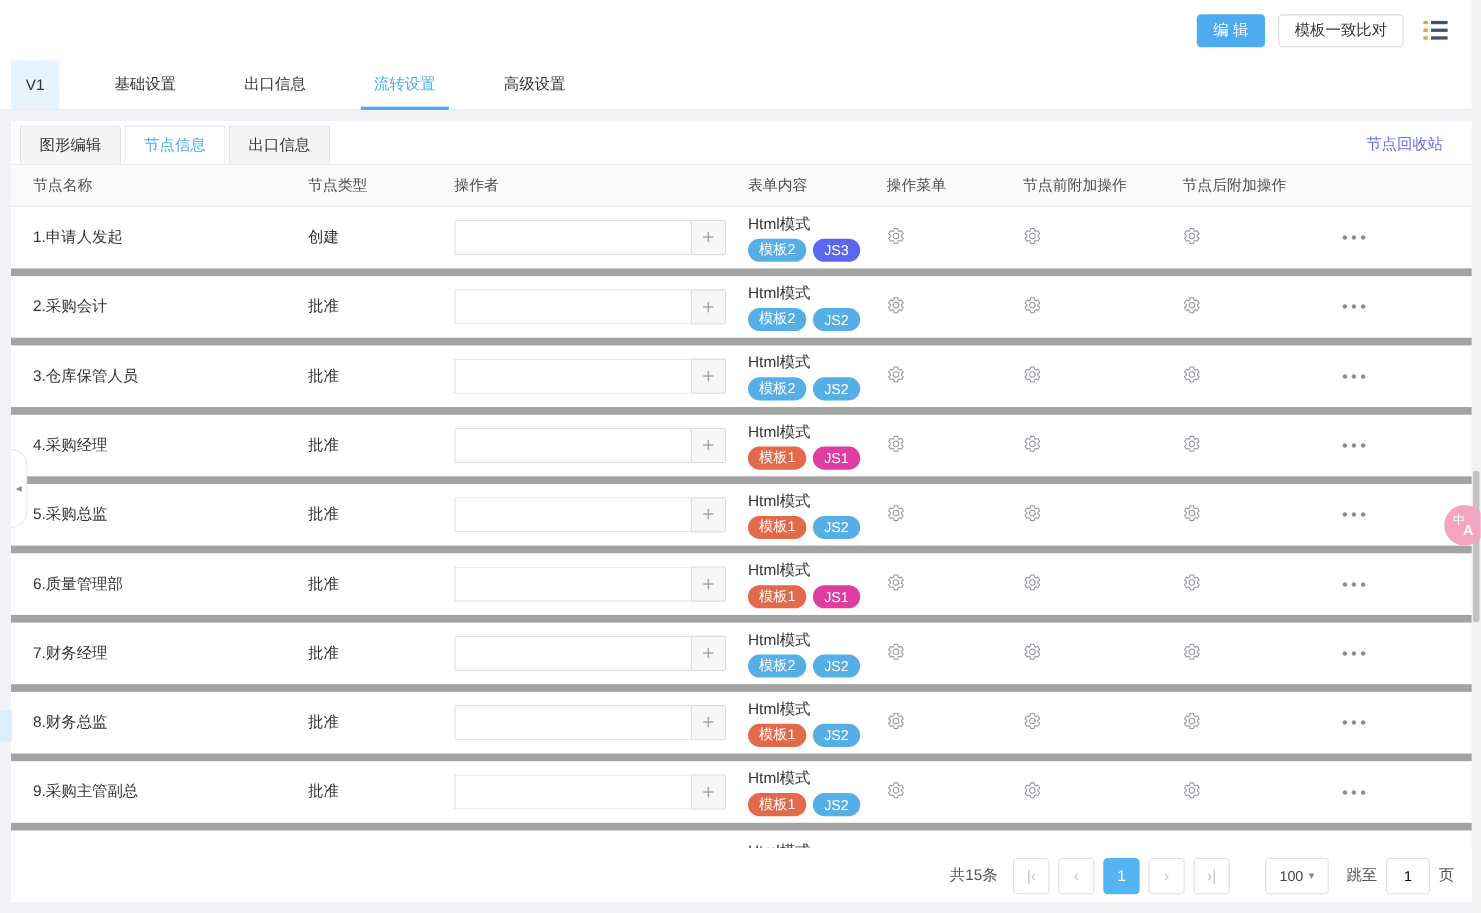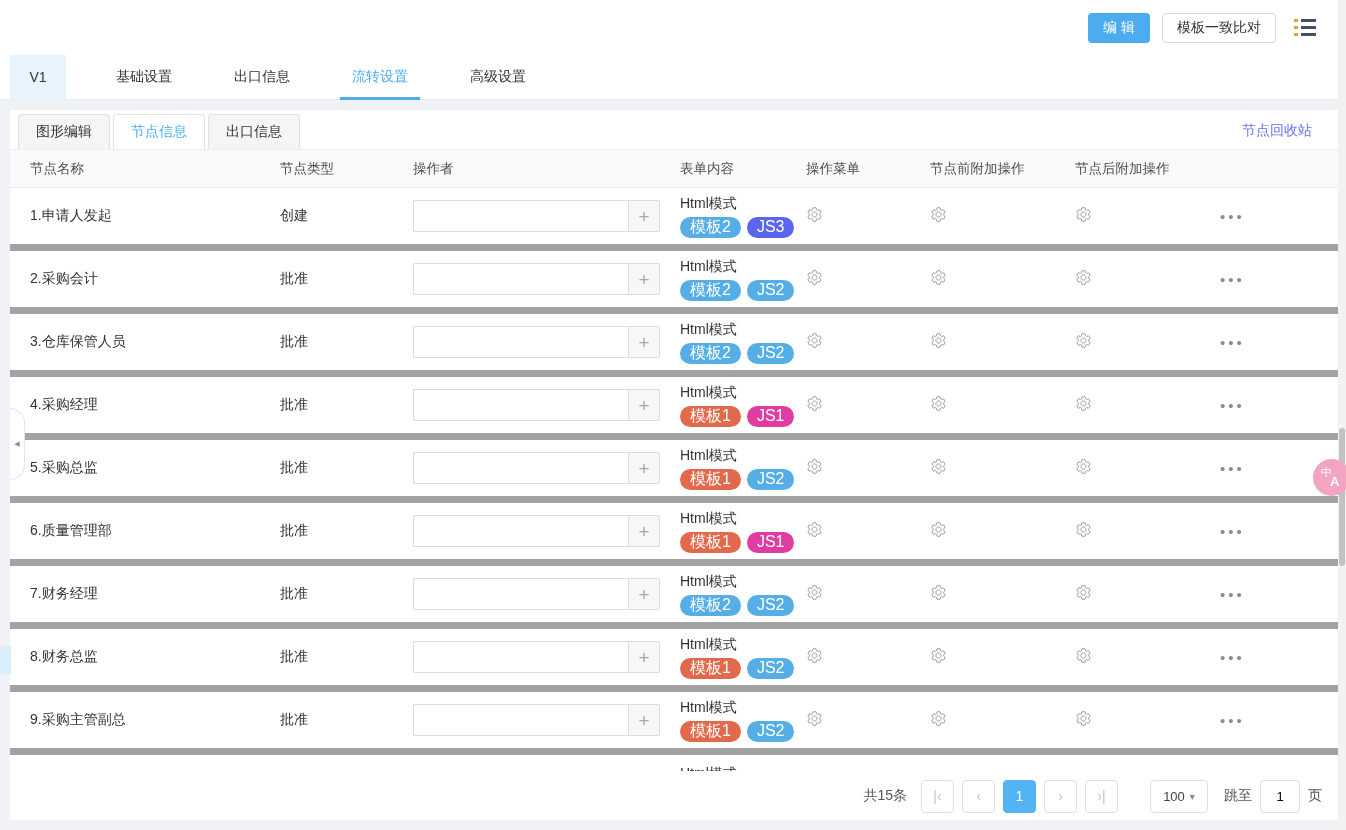--- a/index.html
+++ b/index.html
@@ -10,21 +10,21 @@
   .topbar { position:absolute; left:0; top:0; width:1338px; height:55px; background:#fff; display:flex; align-items:center; justify-content:flex-end; gap:12px; padding-right:22px; }
   .btn-primary { height:30px; min-width:62px; padding:0 14px; background:#4dabf0; color:#fff; border:none; border-radius:4px; font-size:14px; cursor:pointer; }
   .btn-plain { height:30px; padding:0 14px; background:#fff; color:#333; border:1px solid #d9d9d9; border-radius:4px; font-size:14px; cursor:pointer; }
   .list-icon { width:22px; height:18px; display:flex; flex-direction:column; justify-content:space-between; margin-left:6px; cursor:pointer; }
   .list-icon i { display:flex; align-items:center; gap:3px; height:4px; }
   .list-icon i b { width:4px; height:3px; background:#e0a23f; }
   .list-icon i s { flex:1; height:3px; background:#44506b; }
 
   
   .tabbar { position:absolute; left:0; top:55px; width:1338px; height:45px; background:#fff; border-bottom:1px solid #ececec; display:flex; align-items:stretch; }
-  .ver-tab { width:56px; display:flex; align-items:center; justify-content:center; background:#e7f3fd; font-size:14px; margin-left:10px; }
+  .ver-tab { width:44px; display:flex; align-items:center; justify-content:center; background:#e7f3fd; font-size:14px; margin-left:10px; }
   .tab { display:flex; align-items:center; padding:0 12px; margin-left:38px; font-size:14px; color:#333; position:relative; cursor:pointer;text-align:center; }
   .tab.active { color:#4dabf0; }
   .tab.active::after { content:""; position:absolute; left:0; right:0; bottom:-1px; height:3px; background:#4dabf0; }
 
   
   .card { position:absolute; left:10px; top:110px; width:1328px; height:710px; background:#fff; }
 
   .subtabs { height:40px; display:flex; align-items:flex-end; padding-left:8px; border-bottom:1px solid #ededed; position:relative; }
   .subtab { height:35px; padding:0 17px; display:flex; align-items:center; font-size:14px; background:#f5f5f5; border:1px solid #e2e2e2; border-bottom:none; border-radius:3px 3px 0 0; margin-right:3px; cursor:pointer;text-align:center; }
   .subtab.active { background:#fff; color:#4dabf0; position:relative; }
@@ -40,21 +40,21 @@
   .row.partial { height:16px; border-bottom:none; overflow:hidden; align-items:start; }
   .row.partial > div { padding-top:10px; }
   .row.partial .input-group, .row.partial .gear-icon, .row.partial .more-dots { visibility:hidden; }
 
   .input-group { display:flex; width:247px; height:32px; }
   .input-group input { flex:1; border:1px solid #dcdcdc; border-right:none; border-radius:2px 0 0 2px; outline:none; padding:0 8px; font-size:13px; min-width:0; }
   .plus-btn { width:32px; background:#f7f7f7; border:1px solid #dcdcdc; color:#a8a8a8; font-size:19px; font-weight:300; cursor:pointer; border-radius:0 2px 2px 0; line-height:1; }
 
   .form-mode { font-size:14px; color:#333; margin-bottom:4px; white-space:nowrap; }
   .badges { display:flex; gap:6px; }
-  .badge { height:21px; padding:0 10px; border-radius:11px; color:#fff; font-size:16px; display:flex; align-items:center; white-space:nowrap; }
+  .badge { height:21px; padding:0 10px; border-radius:11px; color:#fff; font-size:13px; display:flex; align-items:center; white-space:nowrap; }
 
   .gear-icon { display:inline-flex; cursor:pointer; }
   .more-dots { color:#8c8c8c; font-size:15px; letter-spacing:3px; cursor:pointer; }
 
   
   .pager { position:absolute; left:0; bottom:0; width:100%; height:48px; display:flex; align-items:center; justify-content:flex-end; gap:8px; padding-right:16px; background:#fff; font-size:13px; color:#666; }
   .pg-total { margin-right:6px; font-size:14px; color:#555; }
   .pg-btn { width:33px; height:33px; border:1px solid #dcdfe6; border-radius:4px; background:#fff; color:#c0c4cc; display:flex; align-items:center; justify-content:center; font-size:14px; cursor:pointer; }
   .pg-btn.active { background:#53b3f3; border-color:#53b3f3; color:#fff; }
   .pg-size { height:33px; min-width:58px; border:1px solid #dcdfe6; border-radius:4px; display:flex; align-items:center; justify-content:center; gap:5px; color:#444; font-size:13px; cursor:pointer; margin-left:24px; }

